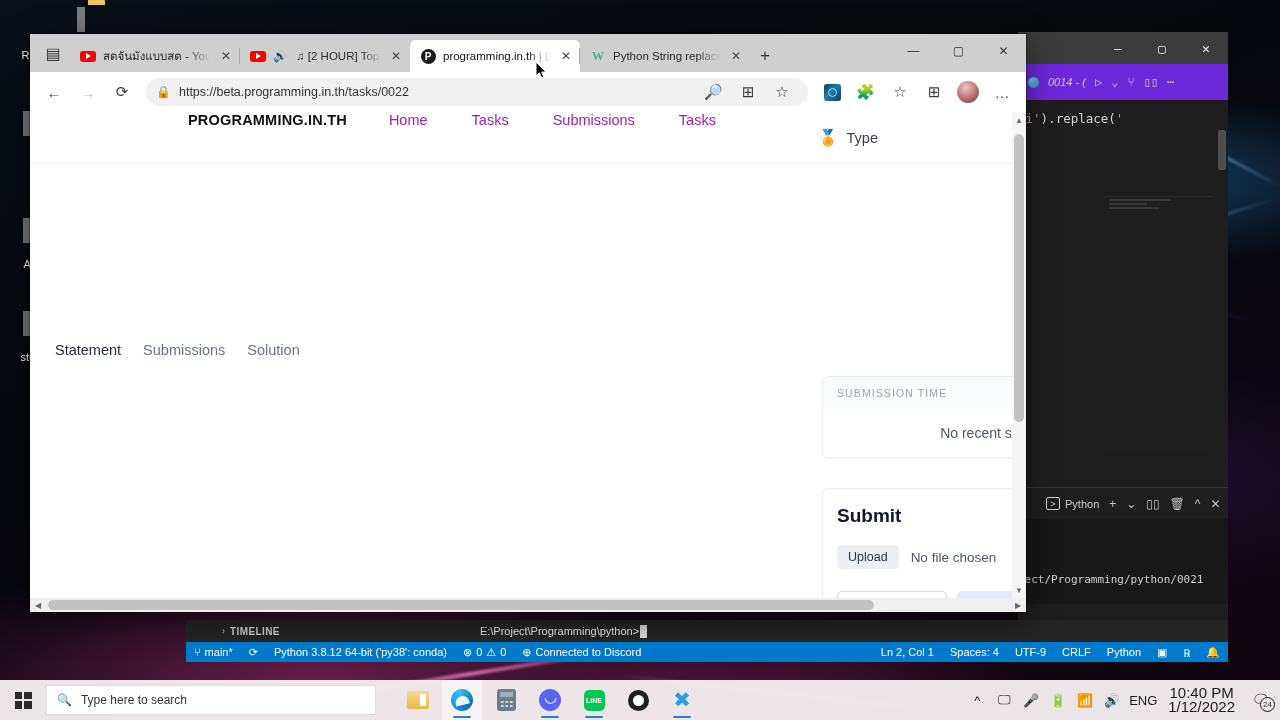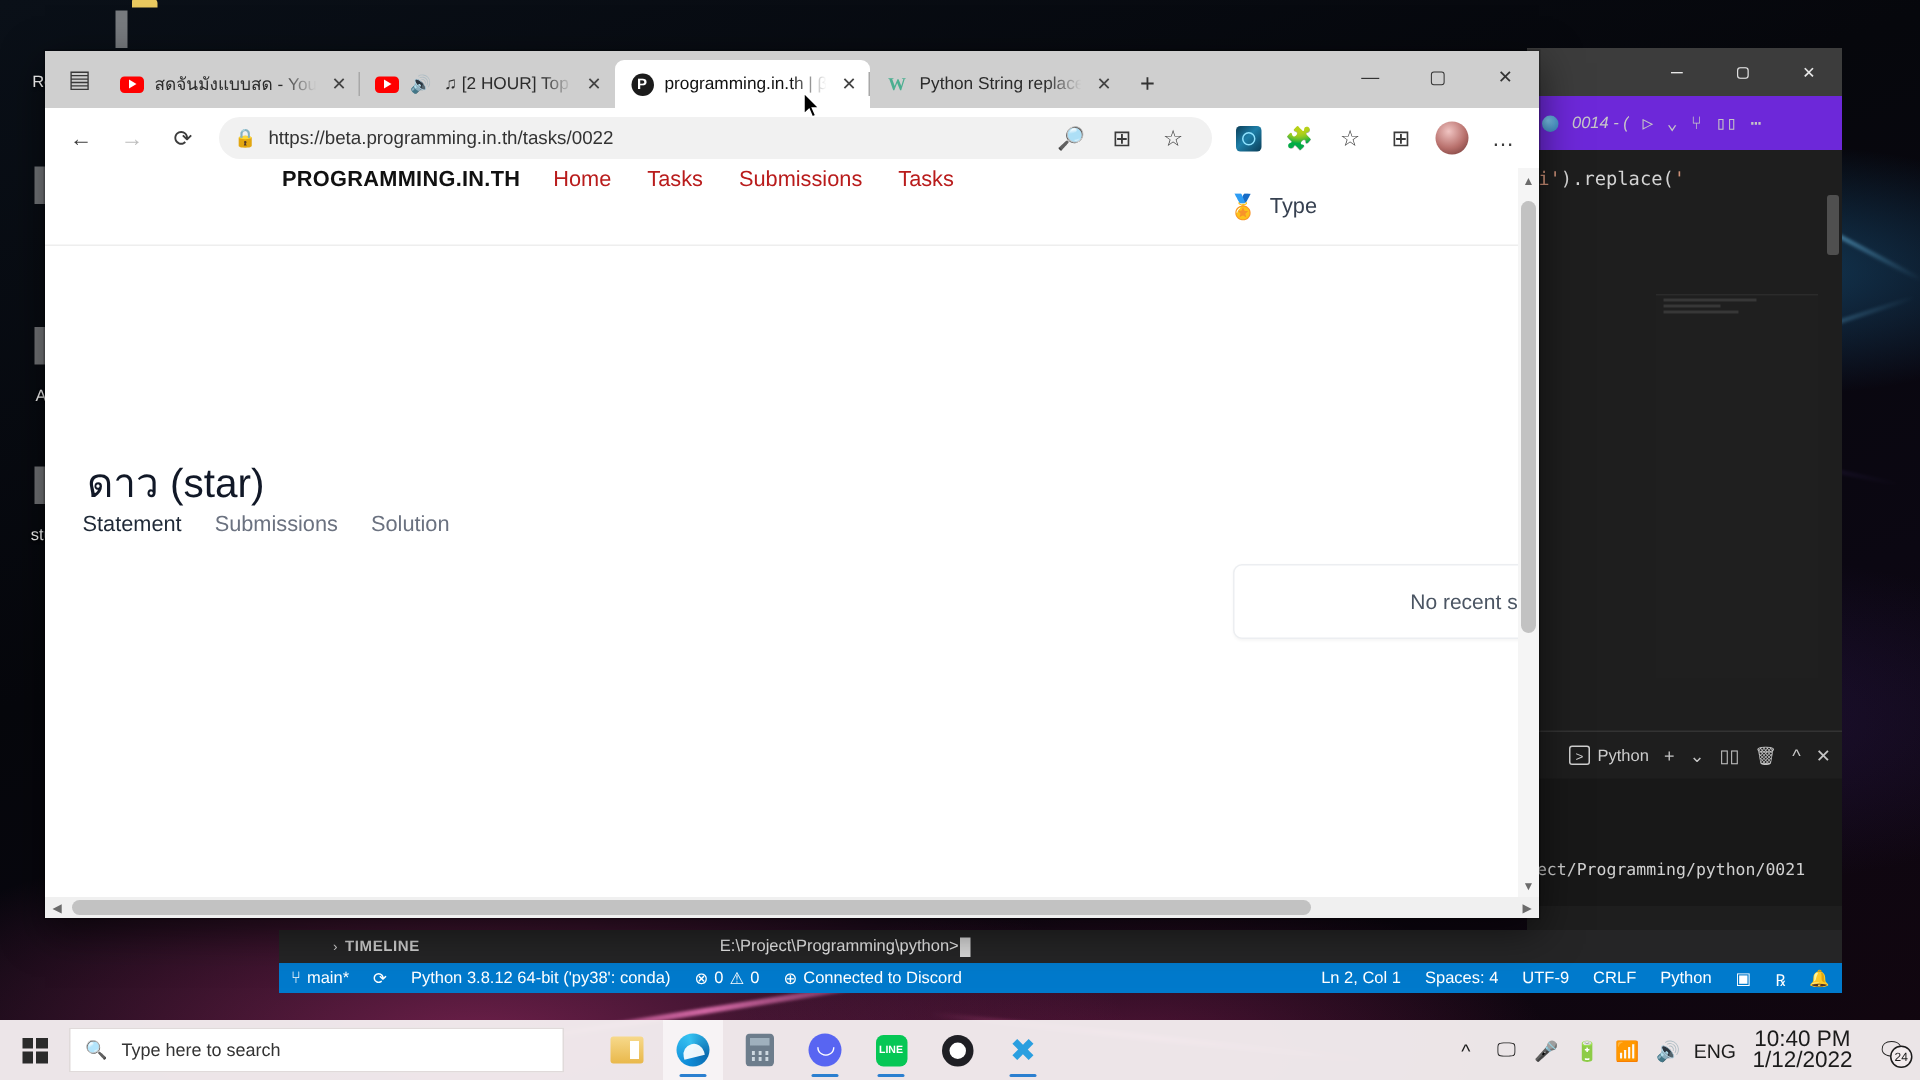--- a/index.html
+++ b/index.html
@@ -194,21 +194,21 @@
     display:flex; align-items:center; justify-content:center; }
   .ext-chip i { display:block; width: 9px; height: 9px; border: 1.5px solid #8fe3ff; border-radius: 50%; }
 
   
   .br-viewport { flex: 1 1 auto; position: relative; background: #fff; overflow: hidden; }
   .site-header {
     height: 52px; display: flex; padding: 0 0 0 158px; gap: 0;
     border-bottom: 1px solid #eeeeee;
   }
   .brand { font-size: 14.5px; font-weight: bold; color: #111; letter-spacing: .2px; margin-right: 22px; }
-  .nav-link { font-size: 14.5px; color: #b91c1c; margin-right: 24px; }
+  .nav-link { font-size: 14.5px; color: #a21caf; margin-right: 24px; margin-left: 20px; }
   .user-chip { margin-left: auto; margin-right: 148px; display: flex; align-items: center; gap: 8px;
     font-size: 14.5px; color: #374151; }
   .user-emoji { font-size: 16px; }
 
   .task-title { position: absolute; left: 28px; top: 188px; font-size: 27px; color: #111827; }
   .subtabs { position: absolute; left: 25px; top: 230px; display: flex; gap: 22px; font-size: 14.5px; }
   .subtab { color: #6b7280; }
   .subtab.active { color: #1f2937; }
 
   .side-panel { position: absolute; left: 792px; top: 264px; width: 232px; }
@@ -489,33 +489,47 @@
         <span class="nav-link">Home</span>
         <span class="nav-link">Tasks</span>
         <span class="nav-link">Submissions</span>
         <span class="nav-link">Tasks</span>
         <span class="user-chip">
           <span class="user-emoji">🏅</span>
           <span>Type</span>
         </span>
       </div>
 
-      <div class="task-title">ดาว (star)</div>
 
       <div class="subtabs">
         <span class="subtab active">Statement</span>
         <span class="subtab">Submissions</span>
         <span class="subtab">Solution</span>
       </div>
 
       <div class="side-panel">
         <div class="panel-card">
+          <div class="panel-head">SUBMISSION TIME</div>
           <div class="panel-body">No recent subm</div>
         </div>
 
+        <div class="submit-card">
+          <div class="submit-title">Submit</div>
+          <div class="upload-row">
+            <span class="upload-btn">Upload</span>
+            <span class="file-name">No file chosen</span>
+          </div>
+          <div class="lang-row">
+            <span class="lang-select">
+              <span>C++</span>
+              <span>⌄</span>
+            </span>
+            <span class="submit-go"></span>
+          </div>
+        </div>
       </div>
 
       <div class="pg-vscroll">
         <div class="arw" style="top:0">▲</div>
         <div class="thumb"></div>
         <div class="arw" style="bottom:0">▼</div>
       </div>
       <div class="pg-hscroll">
         <div class="arw">◀</div>
         <div class="thumb"></div>

